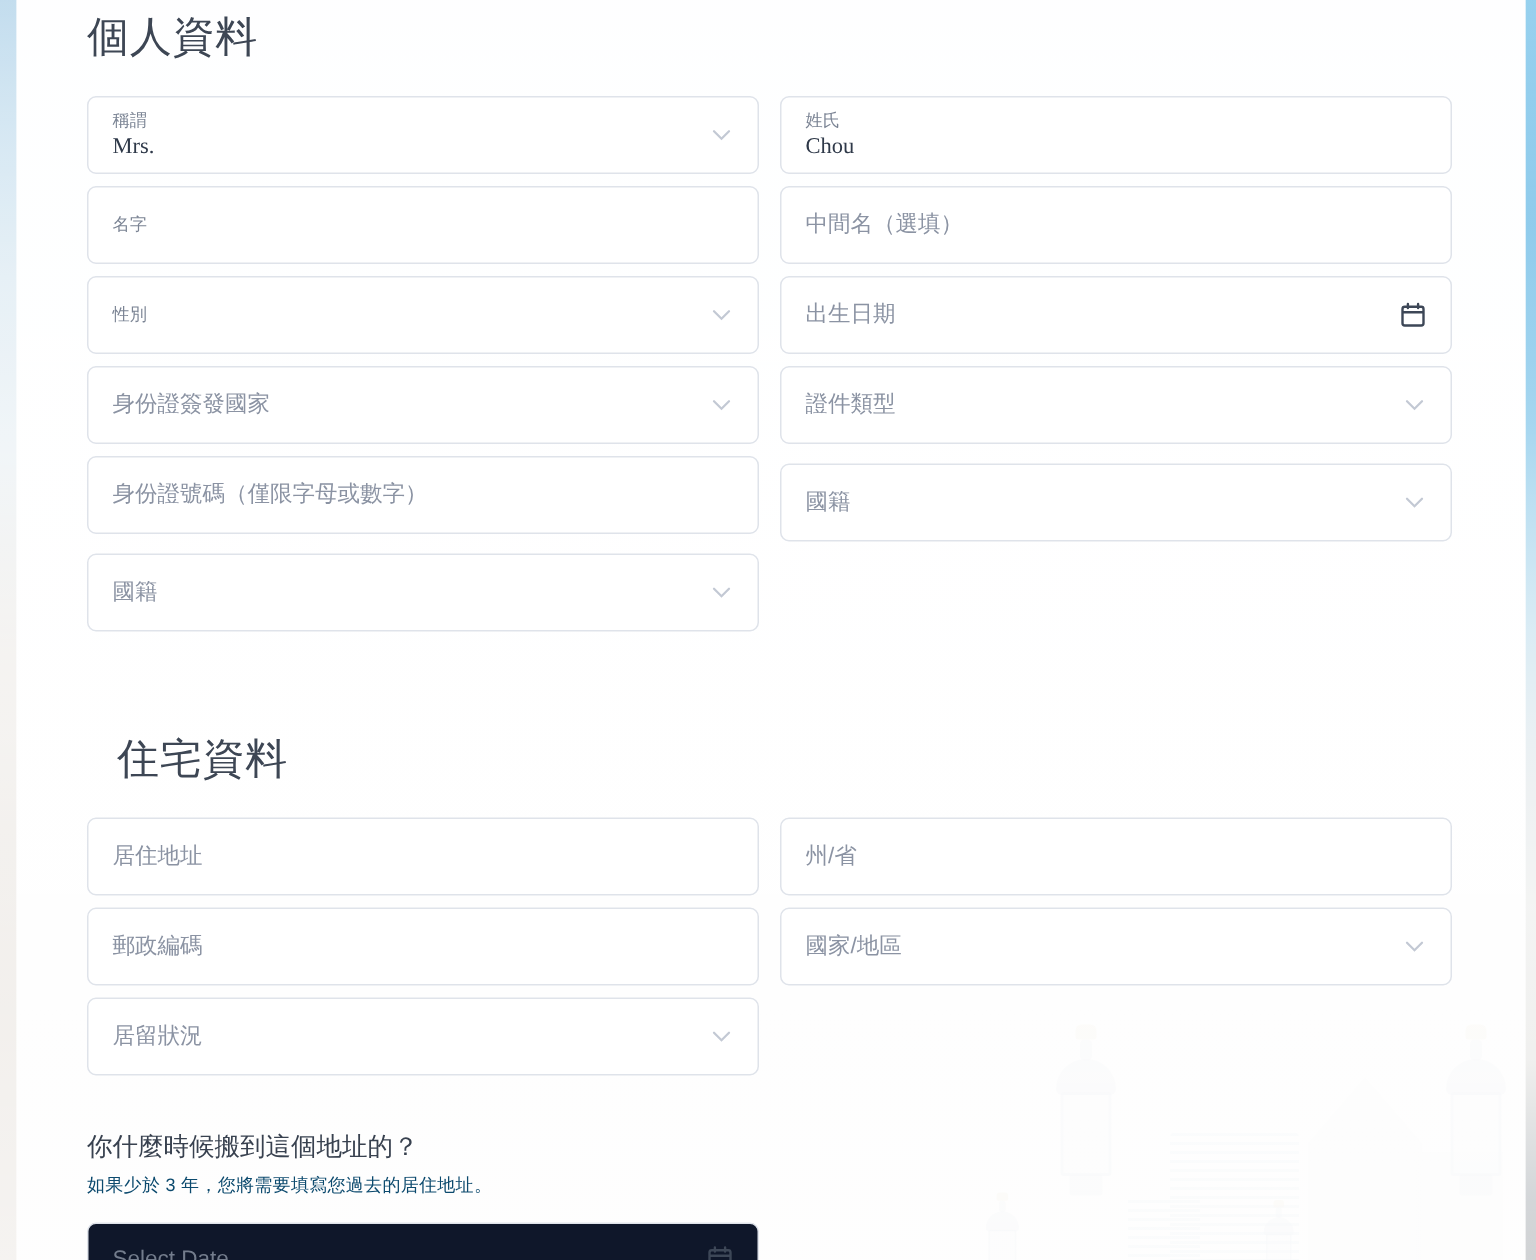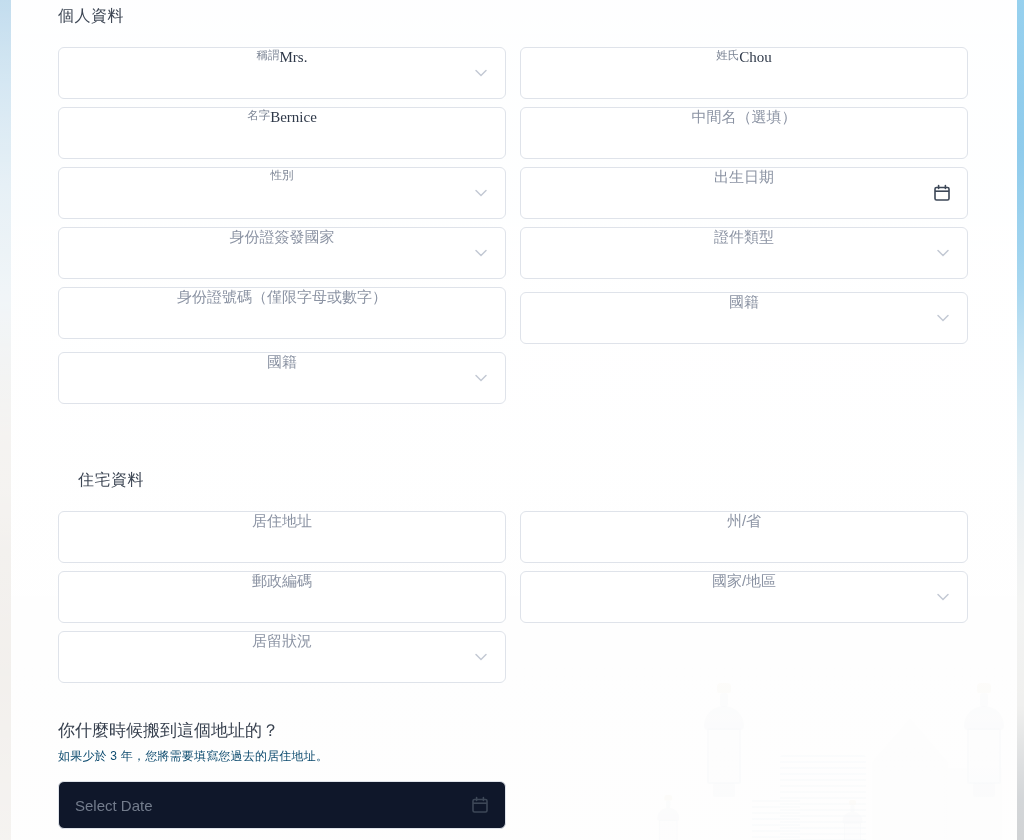--- a/index.html
+++ b/index.html
@@ -140,21 +140,21 @@
   }
 
   
   #content {
     position: relative;
     z-index: 5;
     padding: 0 0 0 58px;
   }
 
   .section-title {
-    font-size: 16px;
+    font-size: 28px;
     color: #3d4654;
     letter-spacing: 0.5px;
     font-weight: 400;
   }
 
   #personal-section { padding-top: 6px; }
   #personal-title { margin-bottom: 20px; }
 
   .grid {
     display: grid;
@@ -164,20 +164,21 @@
 
   .field {
     position: relative;
     height: 52px;
     background: #ffffff;
     border: 1px solid #dfe3ea;
     border-radius: 6px;
     margin-bottom: 8px;
     padding: 0 16px;
     display: flex;
+    flex-direction: column;
     justify-content: center;
   }
 
   .field .lbl {
     font-size: 11.5px;
     color: #7b8494;
     line-height: 14px;
     margin-bottom: 1px;
   }
   .field .val {
@@ -305,21 +306,20 @@
         </span>
       </div>
 
       <div class="field">
         <span class="lbl">姓氏</span>
         <span class="val">Chou</span>
       </div>
 
       <div class="field">
         <span class="lbl">名字</span>
-        <span class="val">Bernice</span>
       </div>
 
       <div class="field">
         <span class="ph">中間名（選填）</span>
       </div>
 
       <div class="field">
         <span class="lbl">性別</span>
         <span class="chev">
           <svg viewBox="0 0 16 16" width="16" height="16">

